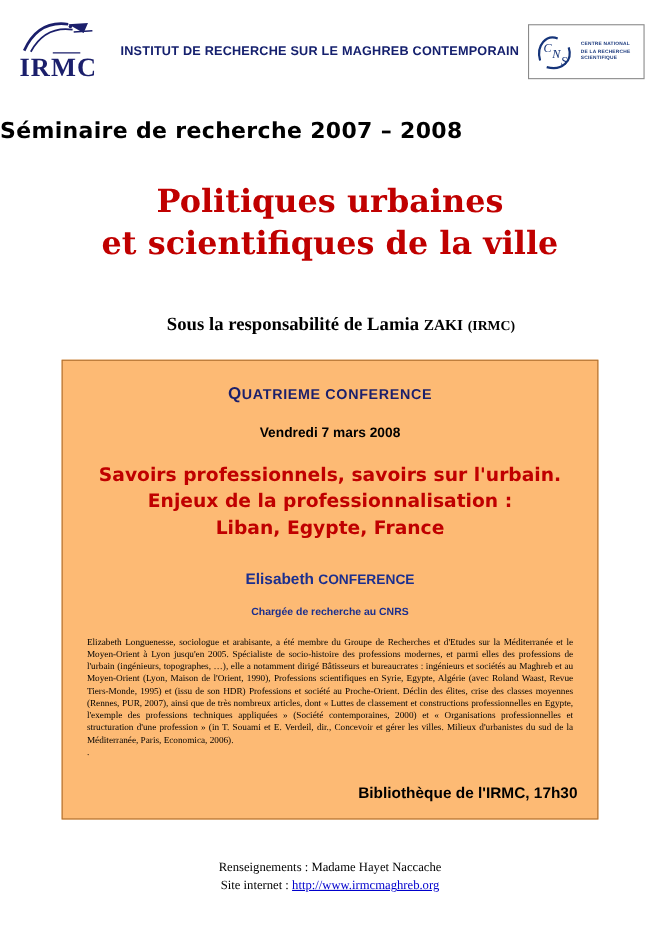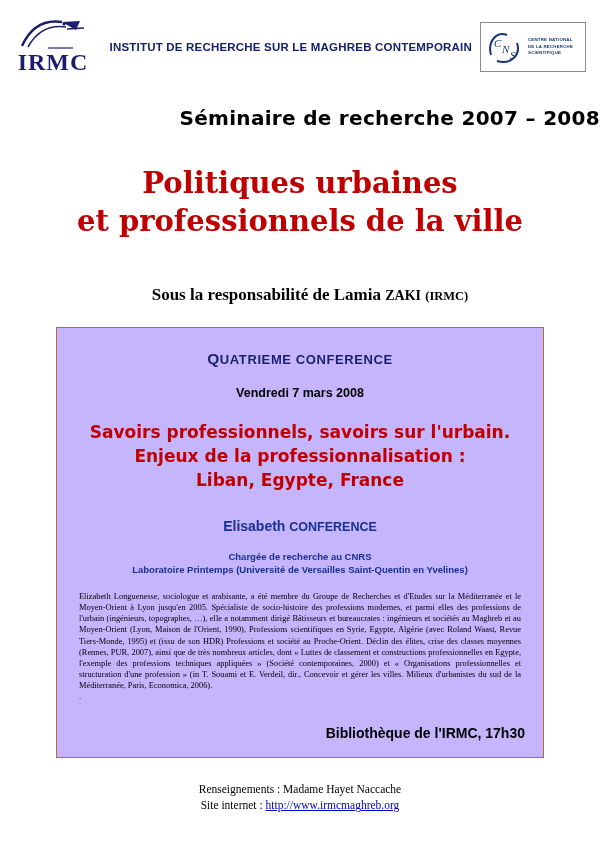--- a/index.html
+++ b/index.html
@@ -91,21 +91,21 @@
     line-height: 1.5;
     color: #16357a;
     font-weight: bold;
     letter-spacing: 0.2px;
     text-align: left;
     padding-left: 3px;
   }
 
   
   .seminar-title {
-    text-align: right;
+    text-align: left;
     font-family: "DejaVu Sans", sans-serif;
     font-weight: bold;
     font-size: 20px;
     color: #000000;
     margin-top: 26px;
     letter-spacing: 0.3px;
   }
 
   .main-title {
     text-align: center;
@@ -129,21 +129,21 @@
   .responsibility .sc {
     font-size: 14px;
   }
   .responsibility .sc-small {
     font-size: 12.5px;
   }
 
   
   .panel {
     margin: 22px 56px 0 56px;
-    background: #c4b5fd;
+    background: #fdba74;
     border: 1px solid #b0702f;
     box-sizing: border-box;
     padding: 22px 18px 16px 18px;
   }
 
   .conf-number {
     text-align: center;
     font-family: "Liberation Sans", sans-serif;
     font-weight: bold;
     font-size: 13px;
@@ -272,21 +272,21 @@
         <div>DE LA RECHERCHE</div>
         <div>SCIENTIFIQUE</div>
       </div>
     </div>
   </div>
 
   <div class="seminar-title">Séminaire de recherche 2007 – 2008</div>
 
   <div class="main-title">
     <div>Politiques urbaines</div>
-    <div>et professionnels de la ville</div>
+    <div>et scientifiques de la ville</div>
   </div>
 
   <div class="responsibility">
     <span>Sous la responsabilité de Lamia</span>
     <span class="sc">ZAKI</span>
     <span class="sc-small">(IRMC)</span>
   </div>
 
   <div class="panel">
 
@@ -301,21 +301,20 @@
       <div>Enjeux de la professionnalisation :</div>
       <div>Liban, Egypte, France</div>
     </div>
 
     <div class="speaker-name">
       <span>Elisabeth</span>
       <span class="sc">CONFERENCE</span>
     </div>
 
     <div class="speaker-role">Chargée de recherche au CNRS</div>
-    <div class="speaker-lab">Laboratoire Printemps (Université de Versailles Saint-Quentin en Yvelines)</div>
 
     <div class="bio">
       <span>Elizabeth Longuenesse, sociologue et arabisante, a été membre du Groupe de Recherches et d'Etudes sur la Méditerranée et le Moyen-Orient à Lyon jusqu'en 2005. Spécialiste de socio-histoire des professions modernes, et parmi elles des professions de l'urbain (ingénieurs, topographes, …), elle a notamment dirigé Bâtisseurs et bureaucrates : ingénieurs et sociétés au Maghreb et au Moyen-Orient (Lyon, Maison de l'Orient, 1990), Professions scientifiques en Syrie, Egypte, Algérie (avec Roland Waast, Revue Tiers-Monde, 1995) et (issu de son HDR) Professions et société au Proche-Orient. Déclin des élites, crise des classes moyennes (Rennes, PUR, 2007), ainsi que de très nombreux articles, dont « Luttes de classement et constructions professionnelles en Egypte, l'exemple des professions techniques appliquées » (Société contemporaines, 2000) et « Organisations professionnelles et structuration d'une profession » (in T. Souami et E. Verdeil, dir., Concevoir et gérer les villes. Milieux d'urbanistes du sud de la Méditerranée, Paris, Economica, 2006).</span>
       <br>
       <span>.</span>
     </div>
 
     <div class="venue">Bibliothèque de l'IRMC, 17h30</div>
   </div>
 

